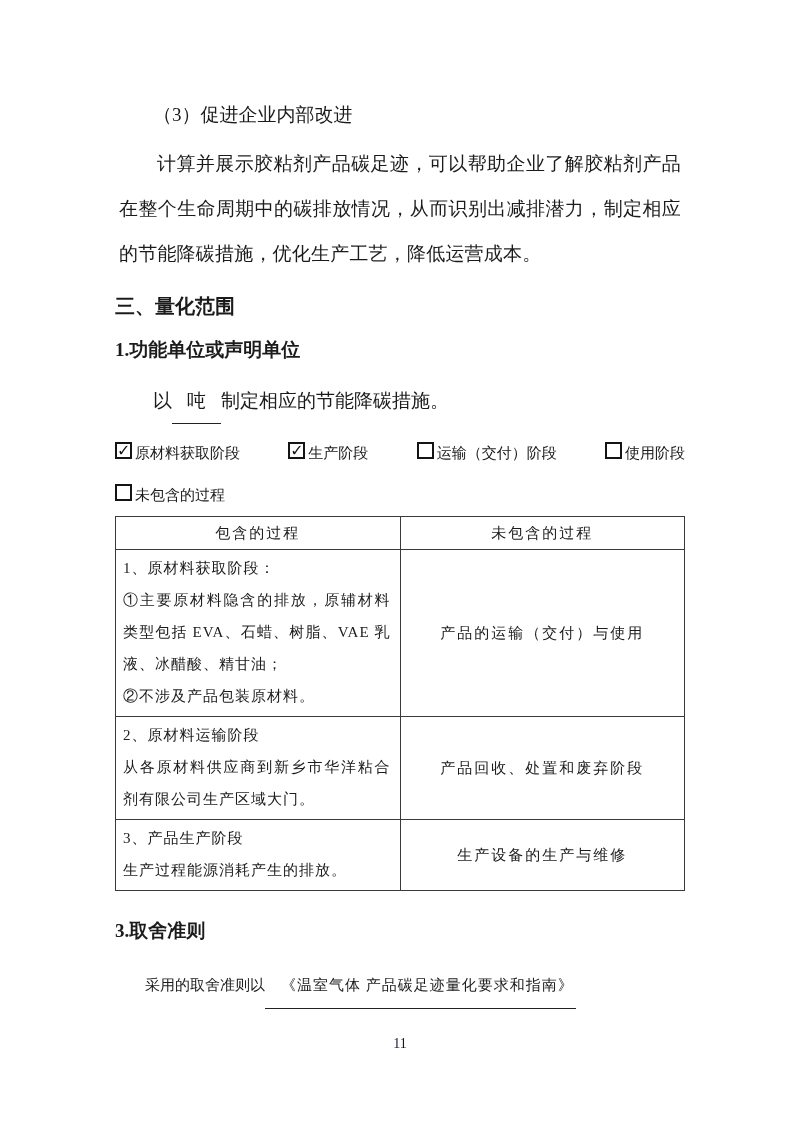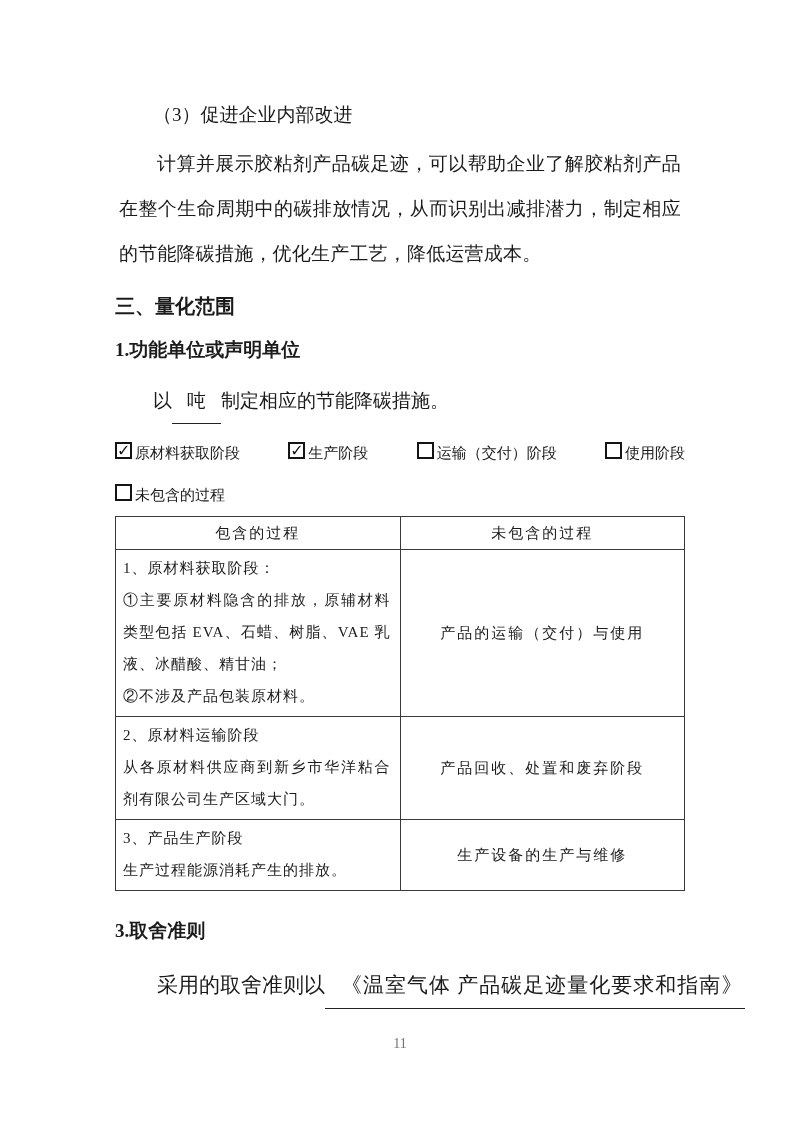--- a/index.html
+++ b/index.html
@@ -117,21 +117,21 @@
     white-space: pre-line;
     letter-spacing: 1px;
   }
   .process-table td.excluded {
     text-align: center;
     line-height: 32px;
     padding: 2px 4px;
     letter-spacing: 2px;
   }
   .criteria-line {
-    font-size: 21px;
+    font-size: 15px;
     line-height: 45px;
     text-indent: 2em;
     margin: 12px 0 0 0;
     white-space: nowrap;
   }
   .u-title {
     display: inline-block;
     text-indent: 0;
     border-bottom: 1.5px solid #222;
     padding-left: 16px;
@@ -139,21 +139,21 @@
     letter-spacing: 1px;
   }
   .criteria-heading { margin-top: 20px; }
   .page-number {
     position: absolute;
     left: 0;
     width: 800px;
     top: 1036px;
     text-align: center;
     font-size: 14px;
-    color: #737373;
+    color: #0f172a;
   }
 </style>
 </head>
 <body>
 
 <div class="page">
   <div class="content">
     <div class="spacer-top"></div>
 
     <p class="h-item">（3）促进企业内部改进</p>

